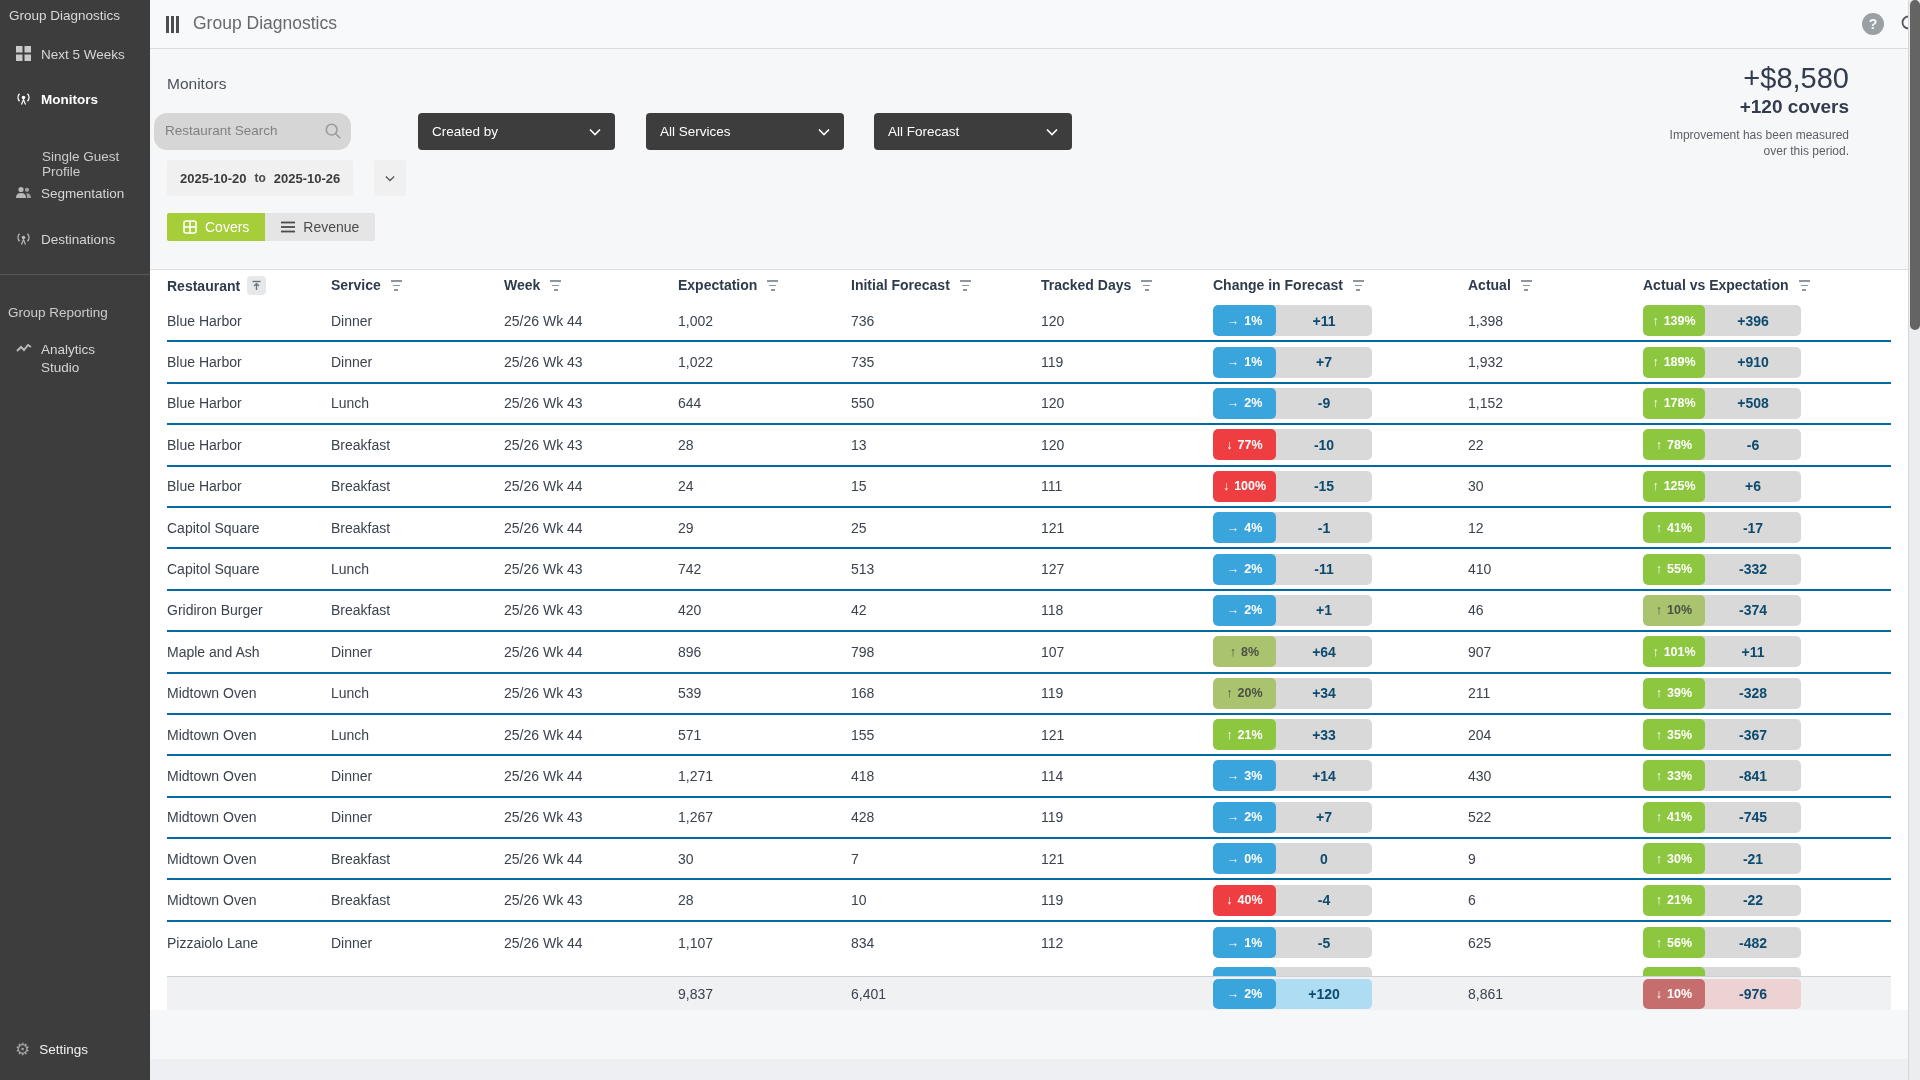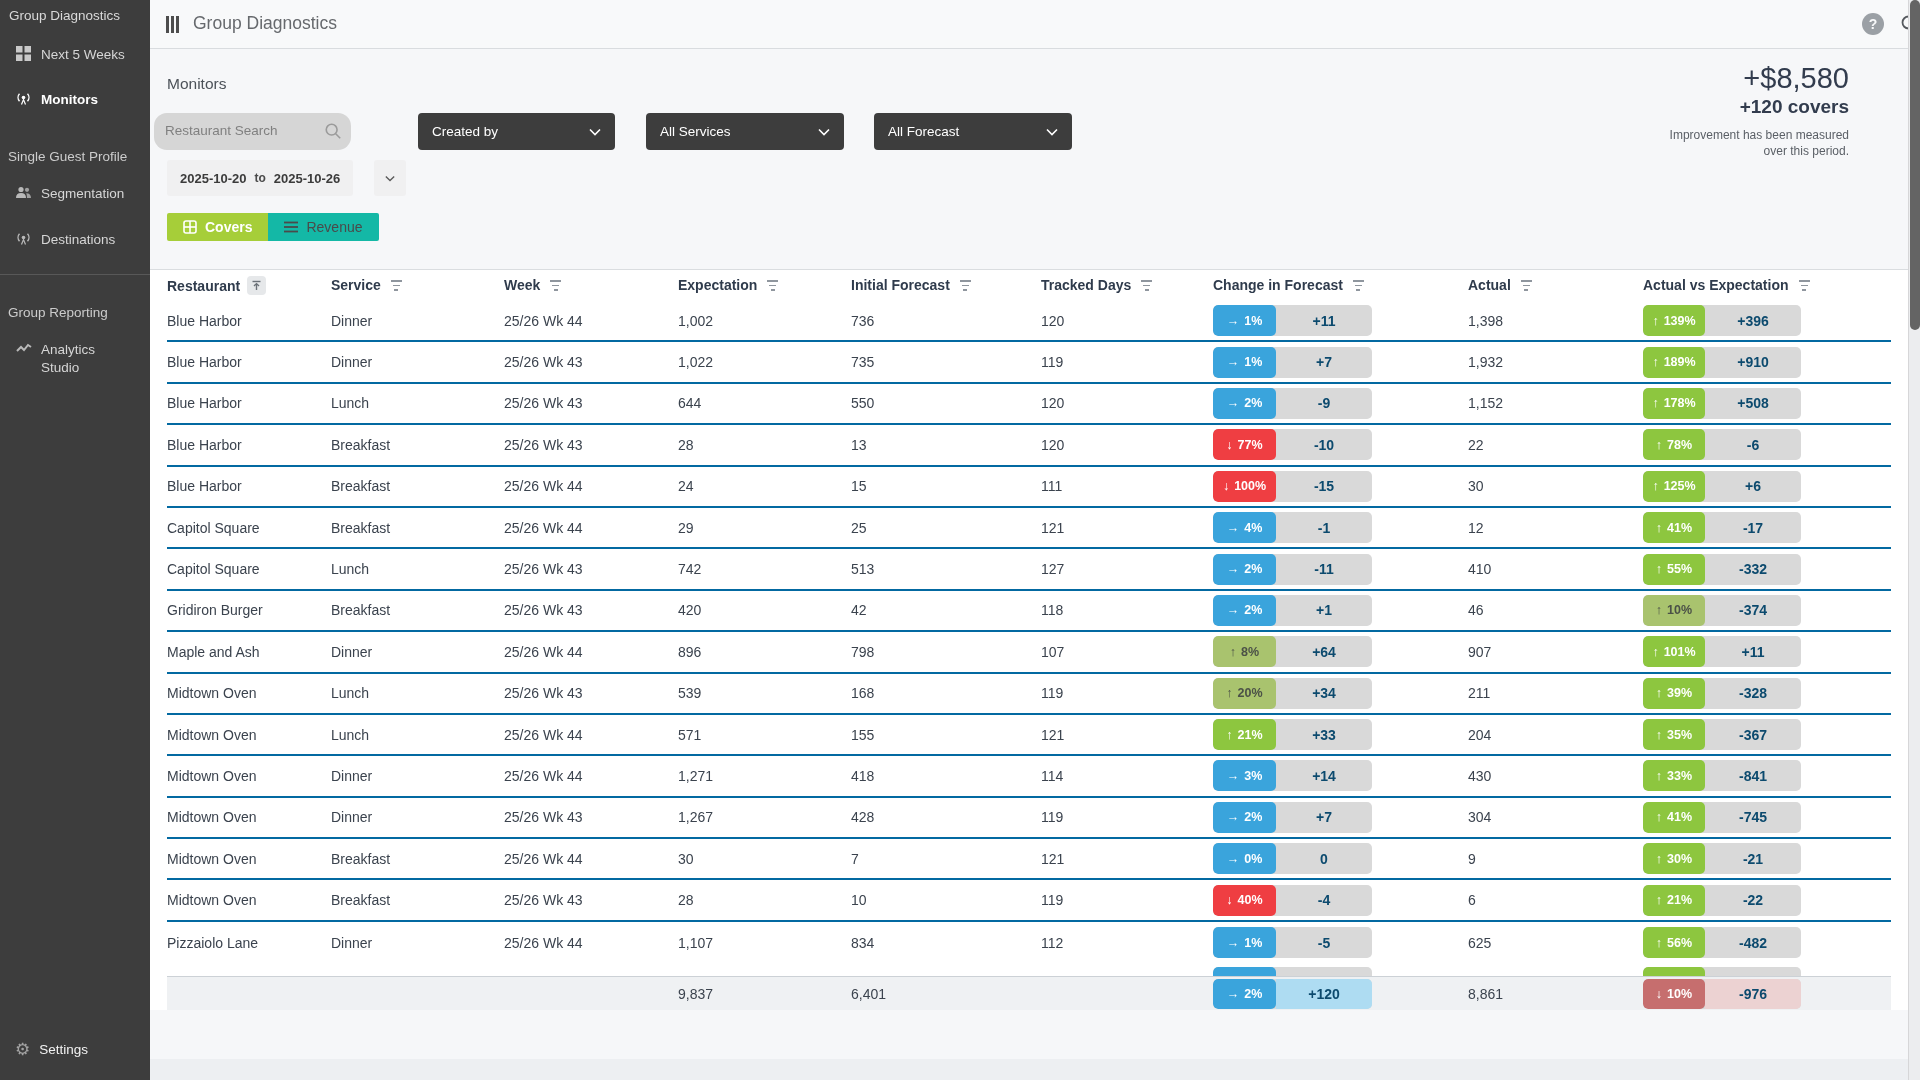--- a/index.html
+++ b/index.html
@@ -44,22 +44,22 @@
   .dd1 { left:268px; width:197px; }
   .dd2 { left:496px; width:198px; }
   .dd3 { left:724px; width:198px; }
 
   .date-btn { position:absolute; left:17px; top:111px; height:36px; background:#f0f0f1; border-radius:3px; display:flex; align-items:center; gap:8px; padding:0 13px; font-size:13px; font-weight:bold; color:#3b3b3b; cursor:pointer; }
   .date-btn .to { font-weight:bold; font-size:12px; color:#4a4a4a; }
   .date-chev-btn { position:absolute; left:224px; top:111px; width:32px; height:36px; background:#f0f0f1; border-radius:3px; display:flex; align-items:center; justify-content:center; cursor:pointer; }
 
   .tabs { position:absolute; left:17px; top:164px; display:flex; }
   .tab { height:28px; display:flex; align-items:center; gap:8px; padding:0 16px; font-size:14px; cursor:pointer; }
-  .tab.active { background:#a6ce39; color:#ffffff; font-weight:bold; border-radius:2px 0 0 2px; }
-  .tab.inactive { background:#14b8a6; color:#4a4a4a; border-radius:0 2px 2px 0; }
+  .tab.active { background:#a6ce39; color:#ffffff; font-weight:normal; border-radius:2px 0 0 2px; }
+  .tab.inactive { background:#e5e5e5; color:#4a4a4a; border-radius:0 2px 2px 0; }
 
   .summary { position:absolute; right:71px; top:13px; text-align:right; }
   .sum-amount { font-size:29px; font-weight:normal; color:#323c4e; line-height:1.15; }
   .sum-covers { font-size:19px; font-weight:bold; color:#323c4e; line-height:1.3; }
   .sum-caption { margin-top:8px; font-size:12px; color:#5a5f66; line-height:1.3; width:200px; margin-left:auto; }
 
   
   .table-zone { position:absolute; left:0; top:220px; right:0; bottom:0; background:#ffffff; border-top:1px solid #dadde0; }
   .grid-row { display:grid; grid-template-columns:164px 173px 174px 173px 190px 172px 255px 175px 248px; margin-left:17px; width:1724px; align-items:center; }
   .thead { height:31px; }
@@ -116,21 +116,21 @@
         <svg width="17" height="17" viewBox="0 0 17 17" fill="none" stroke="#ffffff" stroke-width="1.4">
             <circle cx="8.5" cy="7.5" r="1.8" fill="#ffffff" stroke="none"></circle>
             <path d="M4.5 11.2 A5.5 5.5 0 0 1 4.5 3.8"></path>
             <path d="M12.5 3.8 A5.5 5.5 0 0 1 12.5 11.2"></path>
             <path d="M6.5 14.5 L8.5 9.5 L10.5 14.5" stroke-width="1.2"></path>
           </svg>
       </span>
       <span class="lbl">Monitors</span>
     </div>
 
-    <div class="sb-section" style="top:149px;">Single Guest Profile</div>
+    <div class="sb-section" style="top:149px;margin-left:34px;">Single Guest Profile</div>
 
     <div class="sb-item" style="top:184px;">
       <span class="sb-icon">
         <svg width="17" height="15" viewBox="0 0 17 15" fill="#b9b9b9">
             <circle cx="6" cy="4.5" r="2.6"></circle>
             <path d="M1 13 q0-5 5-5 q5 0 5 5 z"></path>
             <circle cx="12" cy="4.8" r="2.1" opacity="0.8"></circle>
             <path d="M11.2 8.3 q4.8 0.2 4.8 4.7 l-4 0 q0-3-0.8-4.7z" opacity="0.8"></path>
           </svg>
       </span>
@@ -663,21 +663,21 @@
     <div>119</div>
     <div>
       <div class="badge v-blue">
         <div class="badge-seg">
                   <span>→</span>
                   <span>2%</span>
                 </div>
         <div class="badge-delta">+7</div>
       </div>
     </div>
-    <div>304</div>
+    <div>522</div>
     <div>
       <div class="badge vsx v-green">
         <div class="badge-seg">
                   <span>↑</span>
                   <span>41%</span>
                 </div>
         <div class="badge-delta">-745</div>
       </div>
     </div>
   </div>

